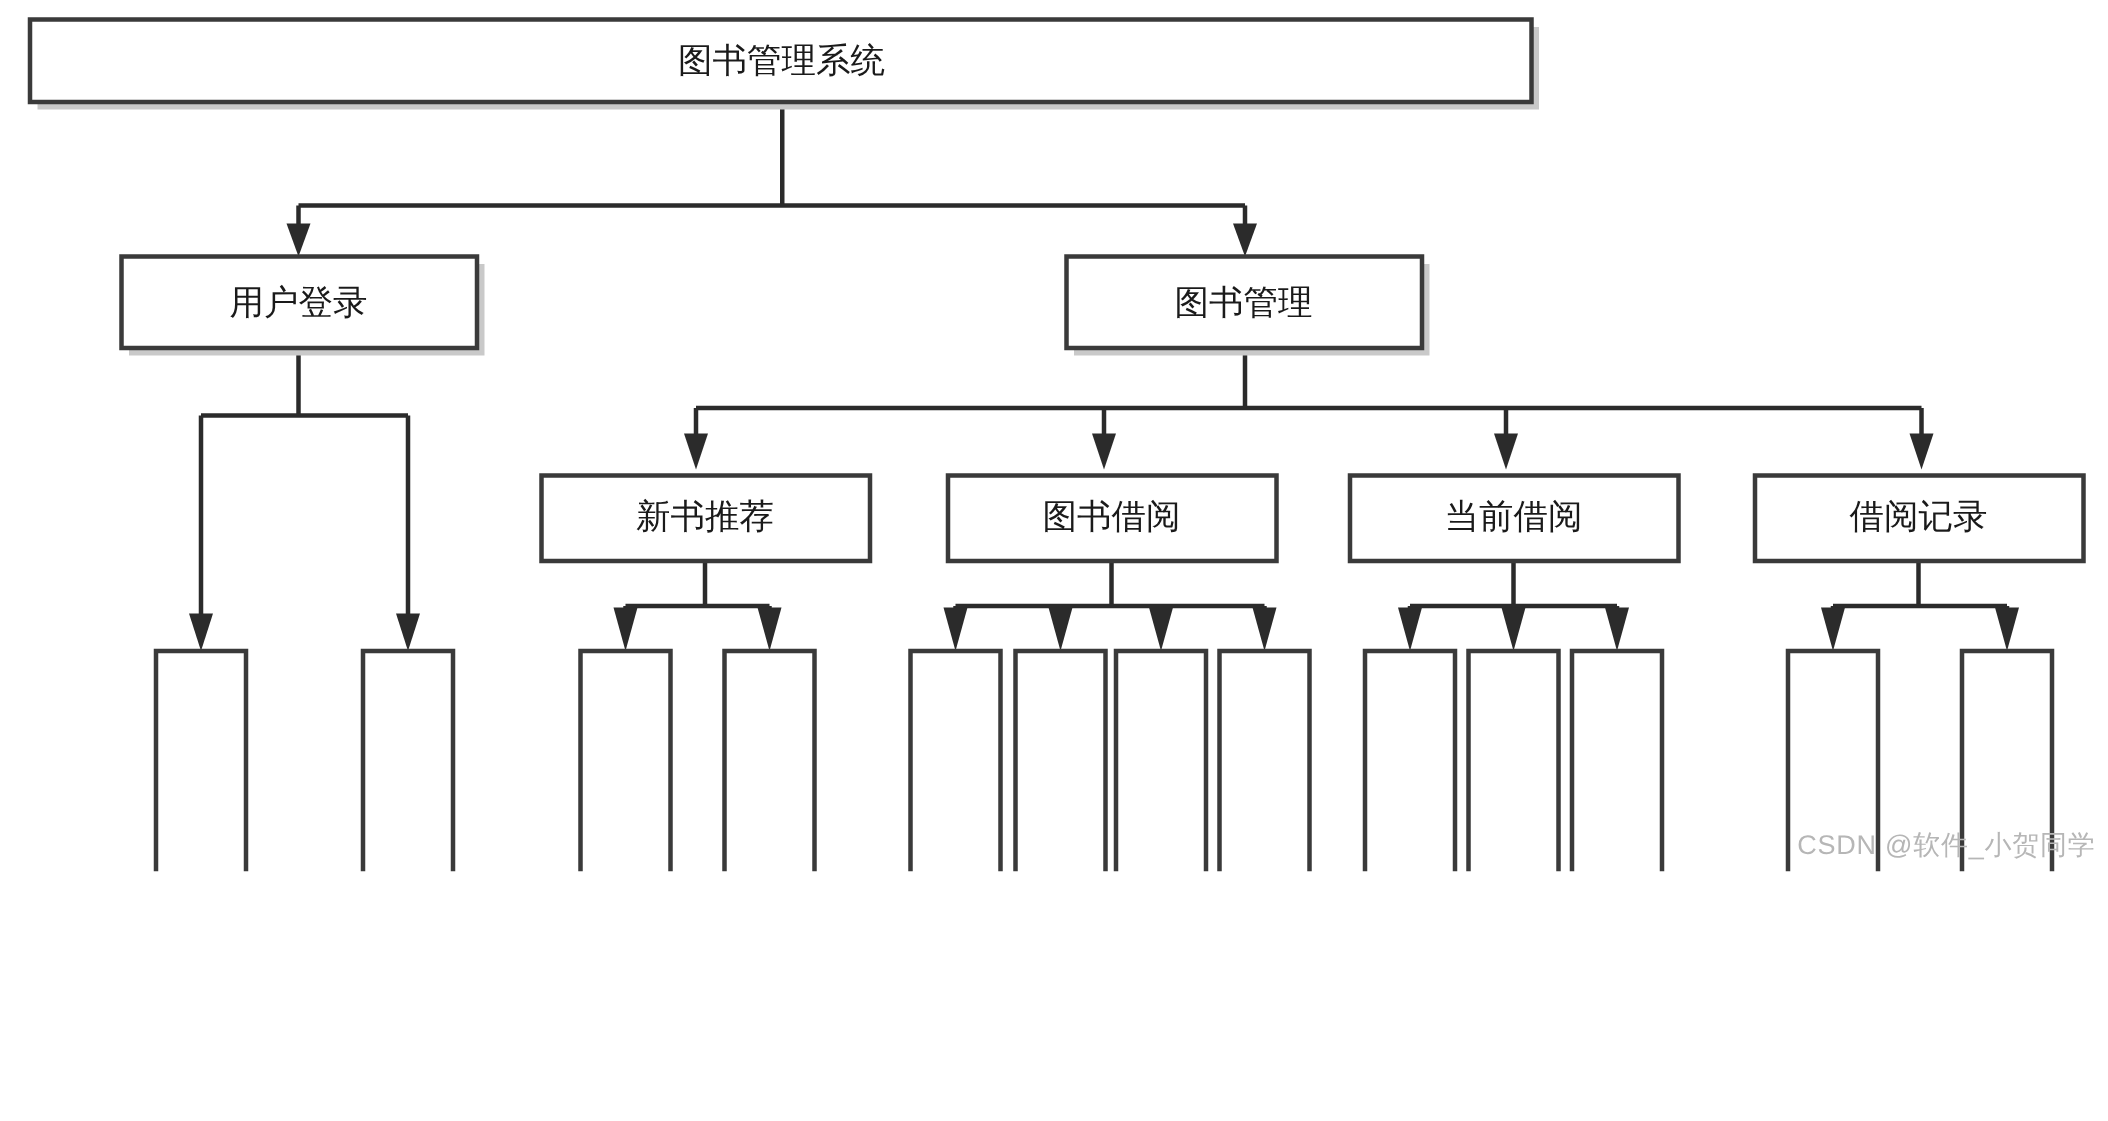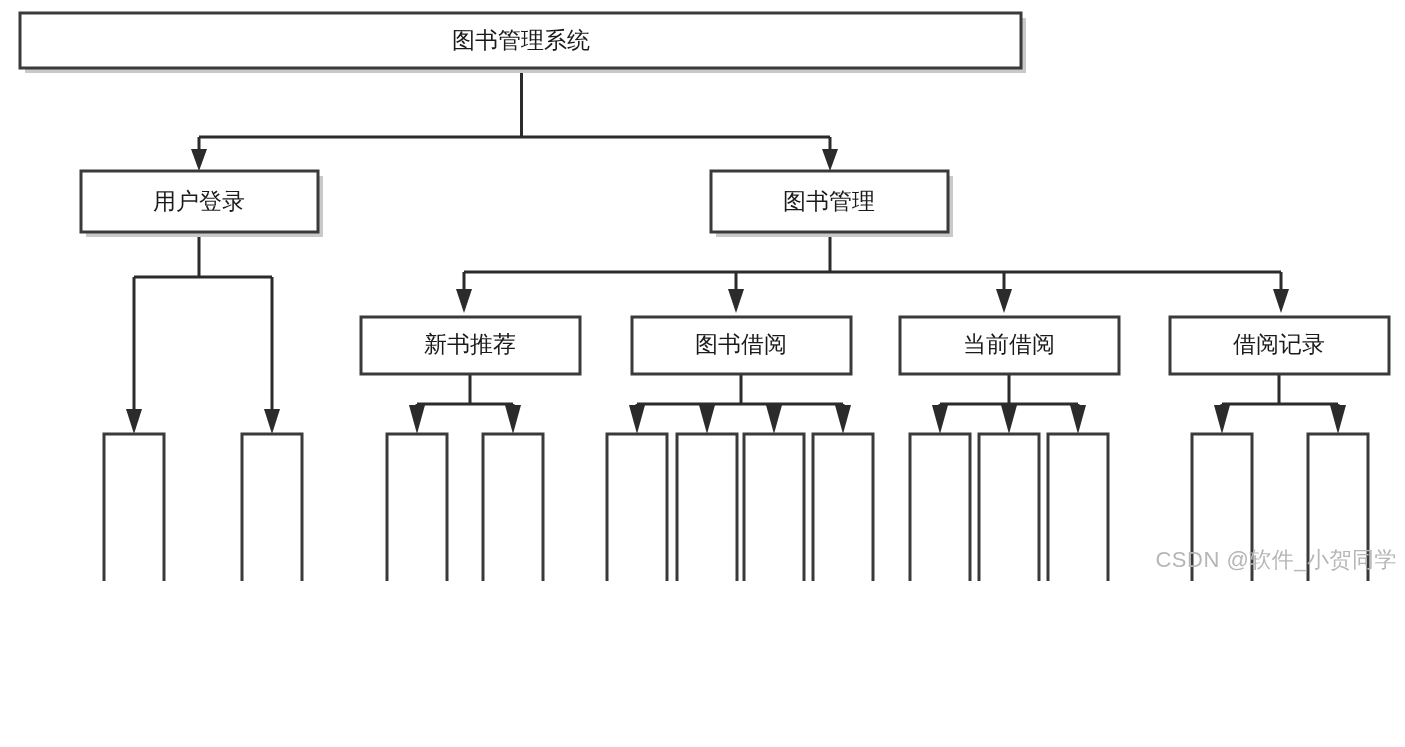--- a/index.html
+++ b/index.html
@@ -64,21 +64,21 @@
     display: flex;
     align-items: flex-start;
     justify-content: center;
     pointer-events: none;
   }
   .watermark {
     position: absolute;
     right: 8px;
     bottom: 6px;
     font-family: "Liberation Sans", "DejaVu Sans", sans-serif;
-    font-size: 22px;
+    font-size: 18px;
     color: #b6b6b6;
     letter-spacing: 0.5px;
     white-space: nowrap;
   }
 </style>
 </head>
 <body>
 
 <div id="diagram-root">
 

